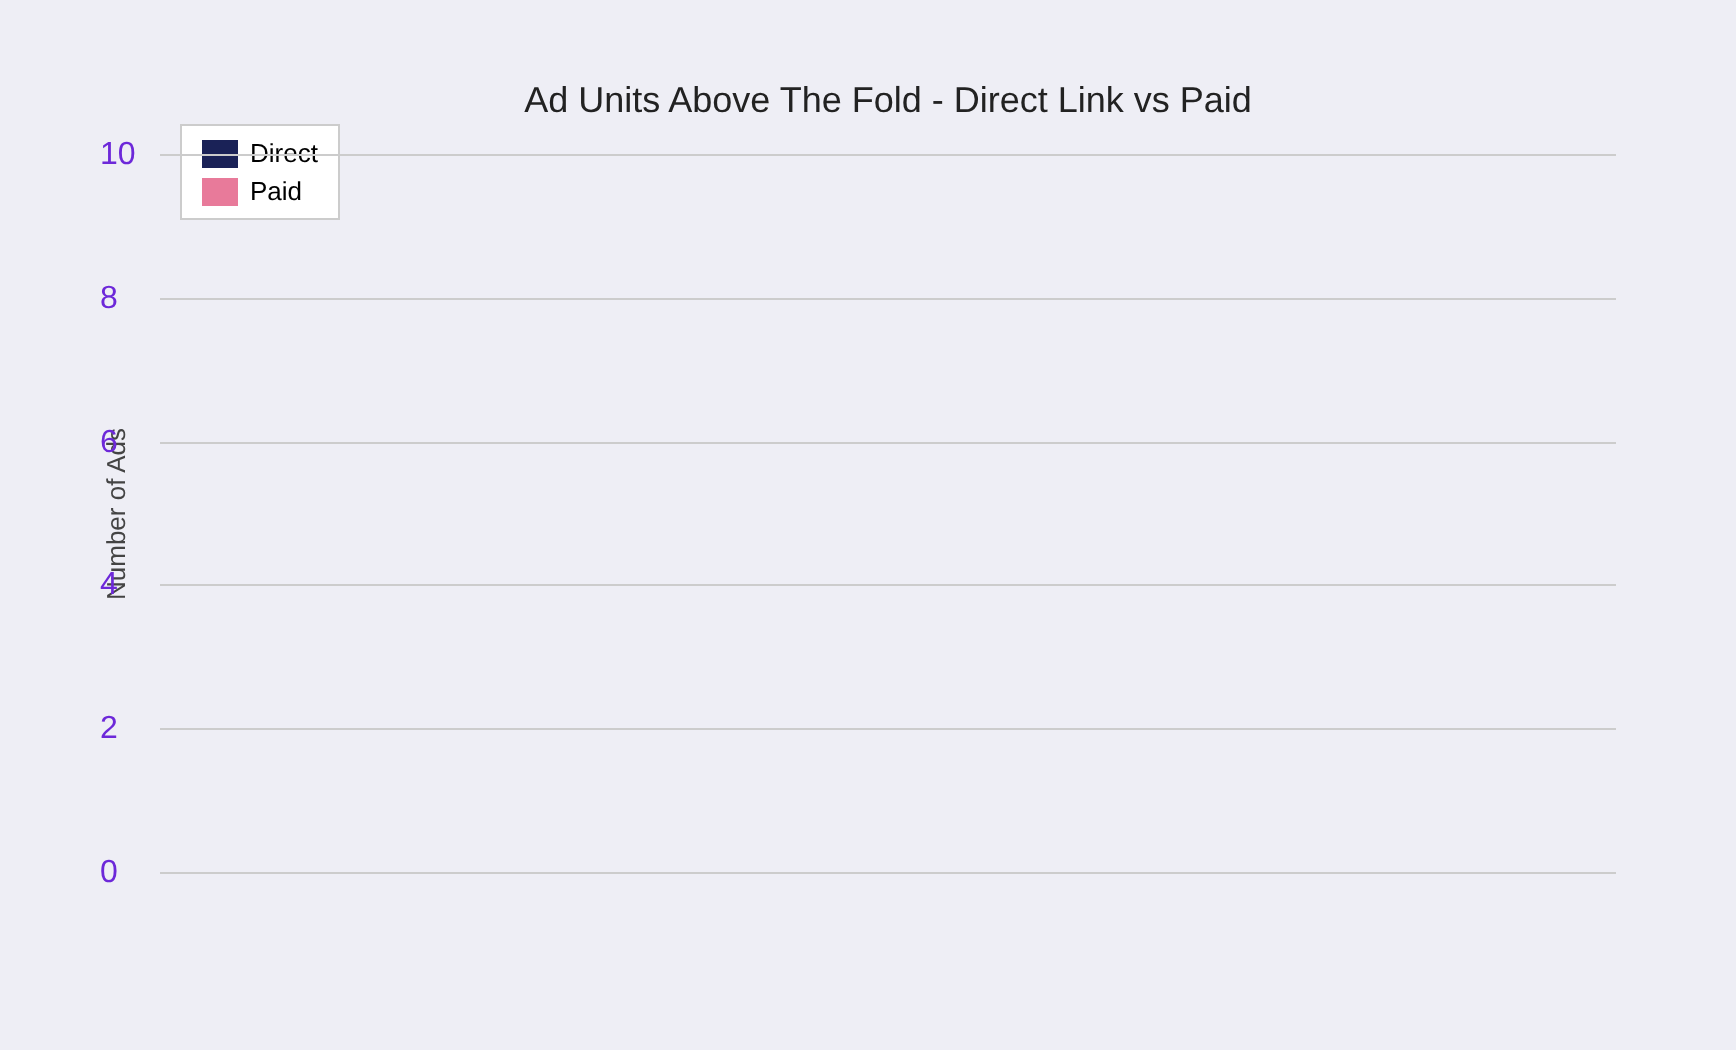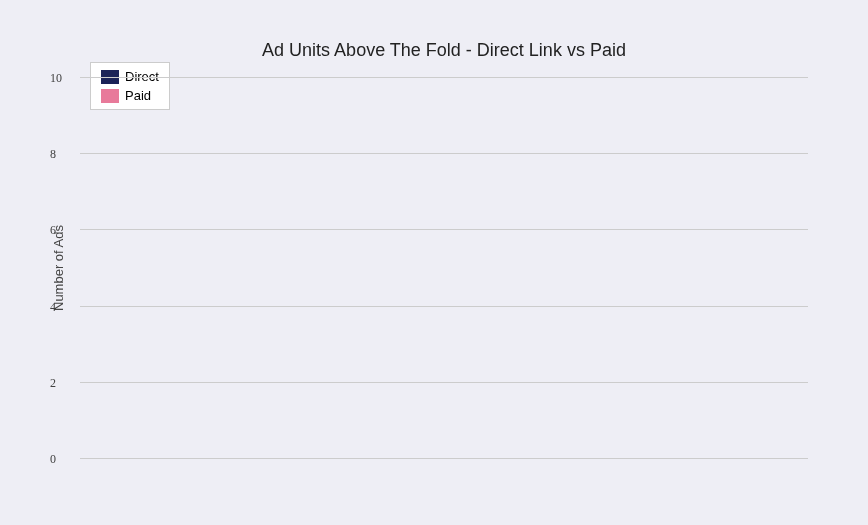--- a/index.html
+++ b/index.html
@@ -10,21 +10,21 @@
       font-family: sans-serif;
       display: flex;
       align-items: center;
       justify-content: center;
     }
     .chart-container {
       width: 868px;
       height: 525px;
       background: #eeeef5;
       position: relative;
-      padding: 40px 60px 48px 80px;
+      padding: 40px 60px 70px 80px;
     }
     .chart-title {
       text-align: center;
       font-size: 18px;
       font-weight: normal;
       color: #222;
       margin-bottom: 16px;
     }
     .legend {
       position: absolute;
@@ -67,24 +67,23 @@
       top: 0; left: 0; right: 0; bottom: 0;
     }
     .grid-line {
       position: absolute;
       left: 0; right: 0;
       border-top: 1px solid #ccc;
     }
     .y-tick {
       position: absolute;
       left: -30px;
-      font-size: 12px;
-      color: #404040;
+      font-size: 16px;
+      color: #6d28d9;
       transform: translateY(-50%);
-      font-family: Liberation Serif, serif;
     }
     
     .bars-wrapper {
       position: absolute;
       top: 0; left: 0; right: 0; bottom: 0;
       display: flex;
       align-items: flex-end;
       justify-content: space-around;
       padding: 0 20px;
     }

